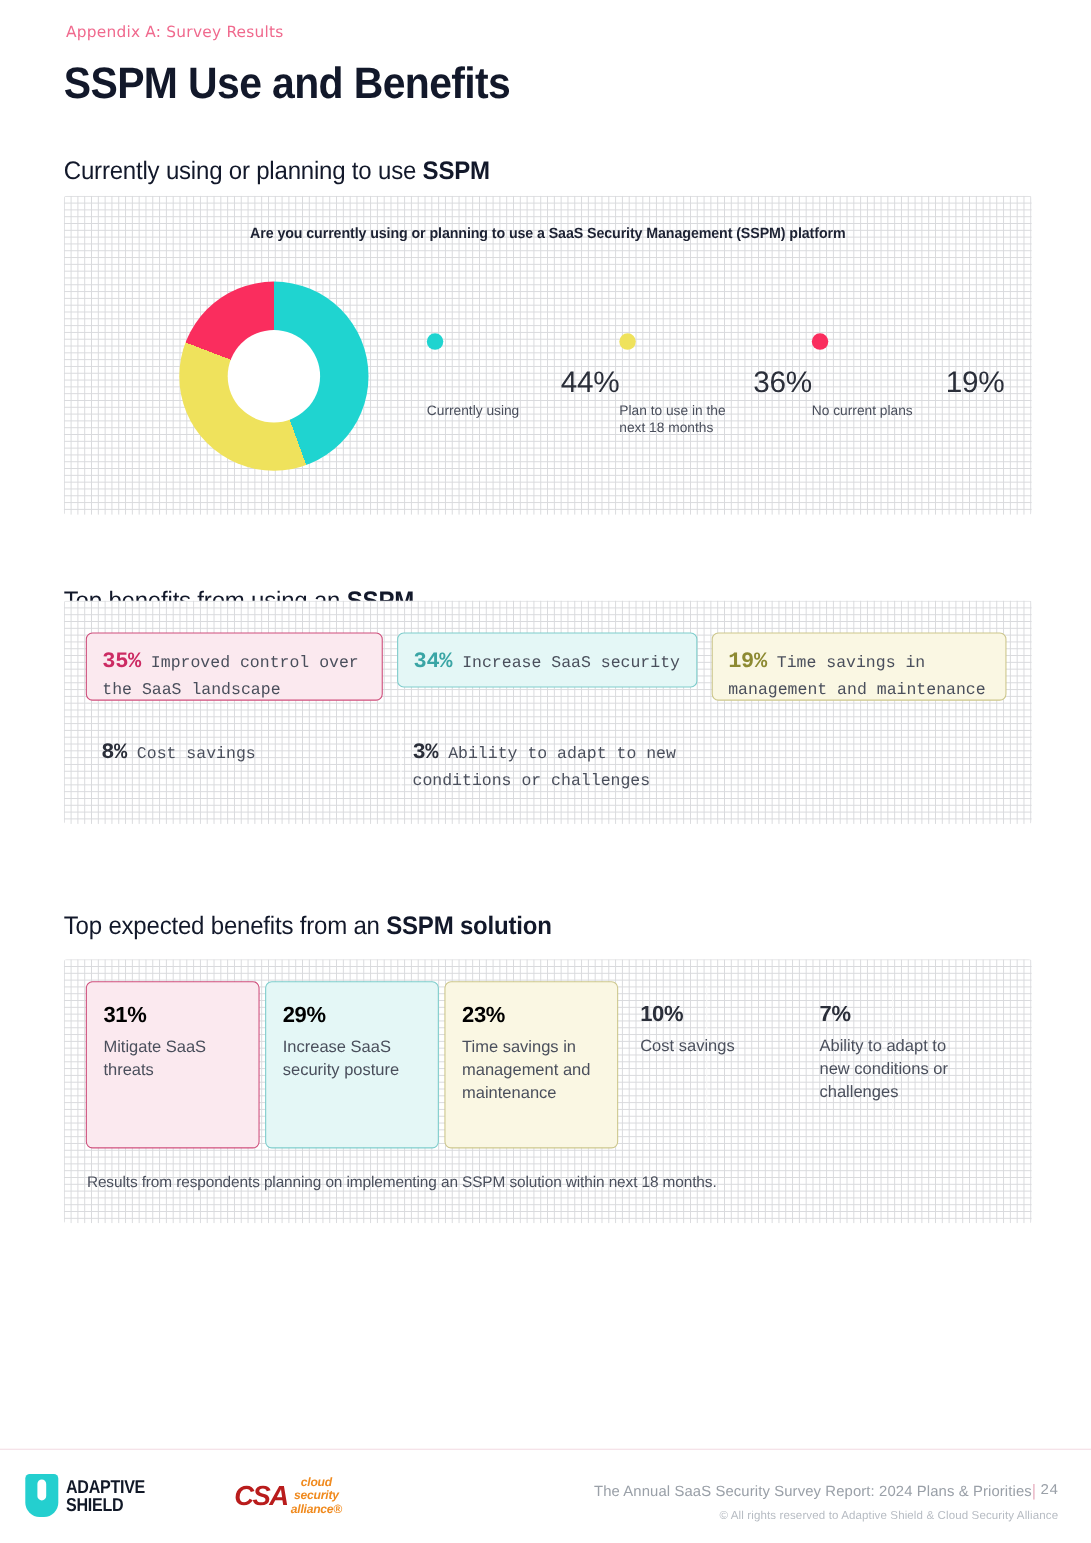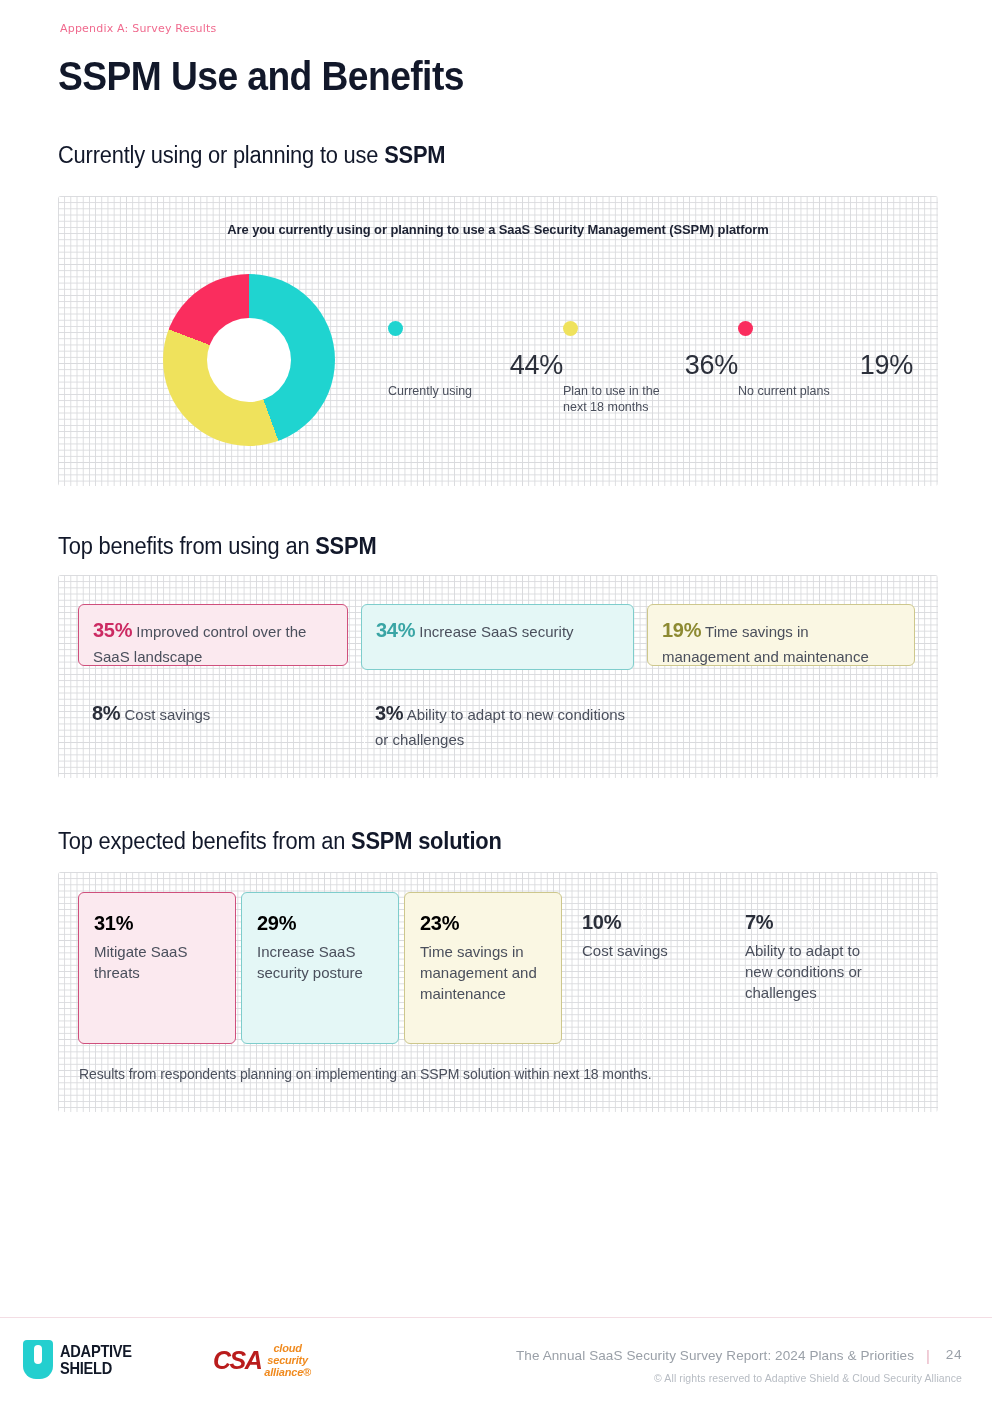--- a/index.html
+++ b/index.html
@@ -18,21 +18,21 @@
     width: 992px;
     height: 1403px;
     background: #ffffff;
   }
 
   
   .eyebrow {
     position: absolute;
     left: 60px;
     top: 22px;
-    font-size: 11px;
+    font-size: 14px;
     letter-spacing: .2px;
     color: #f06a8e;
     font-family: "DejaVu Sans", sans-serif;
   }
 
   .page-title {
     position: absolute;
     left: 58px;
     top: 50px;
     font-size: 40px;
@@ -67,22 +67,22 @@
   .panel {
     position: absolute;
     background-color: #ffffff;
     background-image:
       linear-gradient(to right, #d9dadd 1px, transparent 1px),
       linear-gradient(to bottom, #d9dadd 1px, transparent 1px);
     background-size: 6.2px 6.2px;
     border-radius: 3px;
     overflow: hidden;
   }
-  #panel1 { left: 58px; top: 196px; width: 880px; height: 290px; }
-  #panel2 { left: 58px; top: 575px; width: 880px; height: 203px; }
+  #panel1 { left: 58px; top: 178px; width: 880px; height: 290px; }
+  #panel2 { left: 58px; top: 546px; width: 880px; height: 203px; font-family: Liberation Mono, monospace; }
   #panel3 { left: 58px; top: 872px; width: 880px; height: 240px; }
 
   
   .q-title {
     position: absolute;
     left: 0; right: 0;
     top: 26px;
     text-align: center;
     font-size: 13.5px;
     font-weight: 700;
@@ -162,21 +162,21 @@
     letter-spacing: -0.3px;
   }
   .c-pink  { background: #fbe9ef; border: 1px solid #cf4f7c; }
   .c-pink  .pct { color: #cc2b63; }
   .c-cyan  { background: #e4f7f6; border: 1px solid #7ecdcc; }
   .c-cyan  .pct { color: #3aa5a5; }
   .c-yellow{ background: #faf7e3; border: 1px solid #cdc78c; }
   .c-yellow .pct { color: #8d8a32; }
 
   #b2c1 { width: 270px; height: 62px; }
-  #b2c2 { width: 273px; height: 66px; }
+  #b2c2 { width: 273px; height: 50px; }
   #b2c3 { width: 268px; height: 62px; }
 
   .b2-row2 {
     position: absolute;
     left: 20px;
     top: 113px;
     display: flex;
   }
   .b2-plain {
     font-size: 15px;
@@ -315,21 +315,20 @@
 
   .footer-main {
     position: absolute;
     right: 30px;
     top: 1347px;
     font-size: 13.5px;
     color: #9aa0a8;
     letter-spacing: .1px;
     display: flex;
     align-items: center;
-    gap: 12px;
   }
   .footer-sep {
     color: #e8b2c2;
     font-size: 15px;
   }
   .footer-page { color: #9aa0a8; width: 20px; text-align: right; font-family: Liberation Mono, monospace; }
   .footer-copy {
     position: absolute;
     right: 30px;
     top: 1372px;

